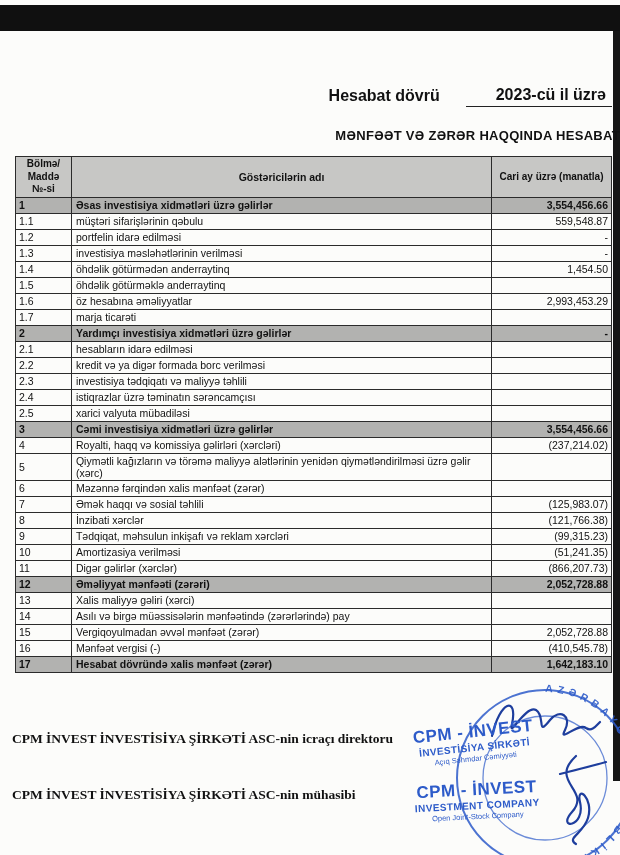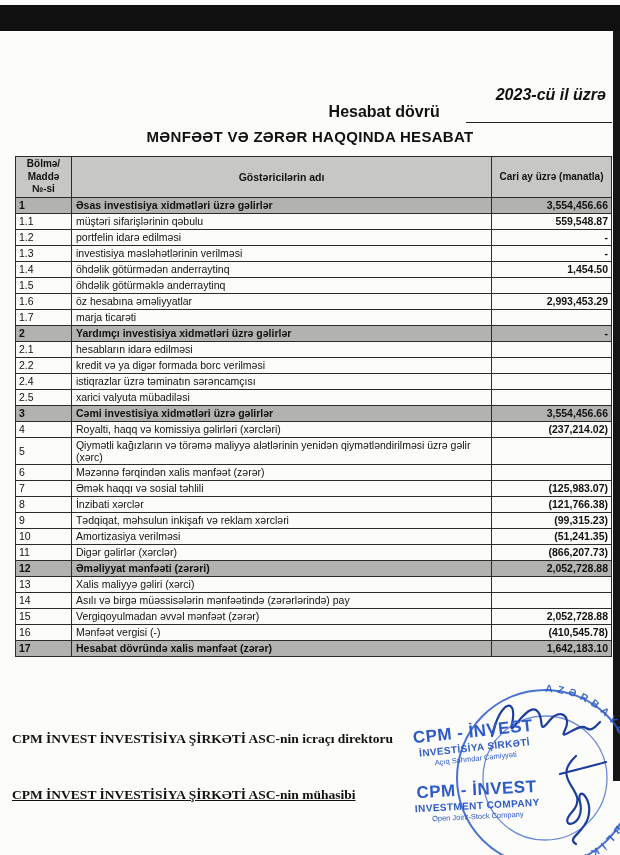--- a/index.html
+++ b/index.html
@@ -7,40 +7,40 @@
   .page {
     position:relative; width:620px; height:855px; overflow:hidden;
     background:#fcfcfa; color:#111;
     font-family:"Liberation Sans","DejaVu Sans",sans-serif;
   }
   .top-bar { position:absolute; top:5px; left:0; width:620px; height:26px; background:#101010; }
   .right-strip { position:absolute; top:31px; right:0; width:7px; height:750px; background:#161616; }
 
   .period { position:absolute; top:86px; right:8px; display:flex; align-items:flex-end; gap:26px; font-size:16px; }
   .period-label { font-weight:bold; padding-bottom:2px; }
-  .period-value { font-style:italic; font-weight:bold; border-bottom:1.5px solid #222; padding:0 6px 18px 30px; white-space:nowrap; }
-
-  .title { position:absolute; top:128px; left:0; width:100%; text-align:center;
-           font-size:15px; font-weight:bold; letter-spacing:0.3px; }
+  .period-value { font-weight:bold; border-bottom:1.5px solid #222; padding:0 6px 2px 30px; white-space:nowrap; }
+
+  .title { position:absolute; top:128px; left:0; width:100%; text-align:right;
+           font-size:13px; font-weight:bold; letter-spacing:0.3px; }
 
   table.report { position:absolute; top:156px; left:15px; width:597px; border-collapse:collapse; font-size:10.5px; }
   .report th, .report td { border:1px solid #2b2b2b; padding:1px 4px; vertical-align:middle; }
   .report thead th { background:#c7c7c5; font-weight:bold; text-align:center; }
   th.col-no  { width:56px; white-space:pre-line; font-size:10px; line-height:1.25;margin-top:6px; }
   th.col-name{ width:421px; }
   th.col-val { width:120px; font-size:10px; }
   .report tbody tr { height:16px; }
   tr.section td { background:#b2b2b0; font-weight:bold; }
   td.cell-no  { padding-left:3px; }
-  td.cell-val { text-align:right; font-weight:700; padding-right:3px; }
+  td.cell-val { text-align:right; font-weight:400; padding-right:3px; }
 
   .sig-line { position:absolute; left:12px; font-family:"Liberation Serif","DejaVu Serif",serif;
               font-weight:bold; font-size:13.5px; white-space:nowrap; }
   .sig-director  { top:731px; }
-  .sig-accountant{ top:787px;text-decoration:underline; }
+  .sig-accountant{ top:787px; }
 
   .stamp-layer { position:absolute; left:380px; top:678px; width:240px; height:177px; color:#2d5bc9; }
   .stamp-rings { position:absolute; left:0; top:0; }
   .stamp-block { position:absolute; text-align:center; width:164px; }
   .stamp1 { left:12px; top:44px;  transform:rotate(-6deg); }
   .stamp2 { left:15px; top:102px; transform:rotate(-3deg); }
   .stamp-block .l1 { font-size:17px; font-weight:bold; letter-spacing:0.5px; }
   .stamp-block .l2 { font-size:10px; font-weight:bold; letter-spacing:0.4px; }
   .stamp-block .l3 { font-size:7.5px; margin-top:1px; }
 </style>
@@ -116,20 +116,25 @@
           <td class="cell-val">-</td>
         </tr>
         <tr>
           <td class="cell-no">2.1</td>
           <td class="cell-name">hesabların idarə edilməsi</td>
           <td class="cell-val"></td>
         </tr>
         <tr>
           <td class="cell-no">2.2</td>
           <td class="cell-name">kredit və ya digər formada borc verilməsi</td>
+          <td class="cell-val"></td>
+        </tr>
+        <tr>
+          <td class="cell-no">2.3</td>
+          <td class="cell-name">investisiya tədqiqatı və maliyyə təhlili</td>
           <td class="cell-val"></td>
         </tr>
         <tr>
           <td class="cell-no">2.4</td>
           <td class="cell-name">istiqrazlar üzrə təminatın sərəncamçısı</td>
           <td class="cell-val"></td>
         </tr>
         <tr>
           <td class="cell-no">2.5</td>
           <td class="cell-name">xarici valyuta mübadiləsi</td>

